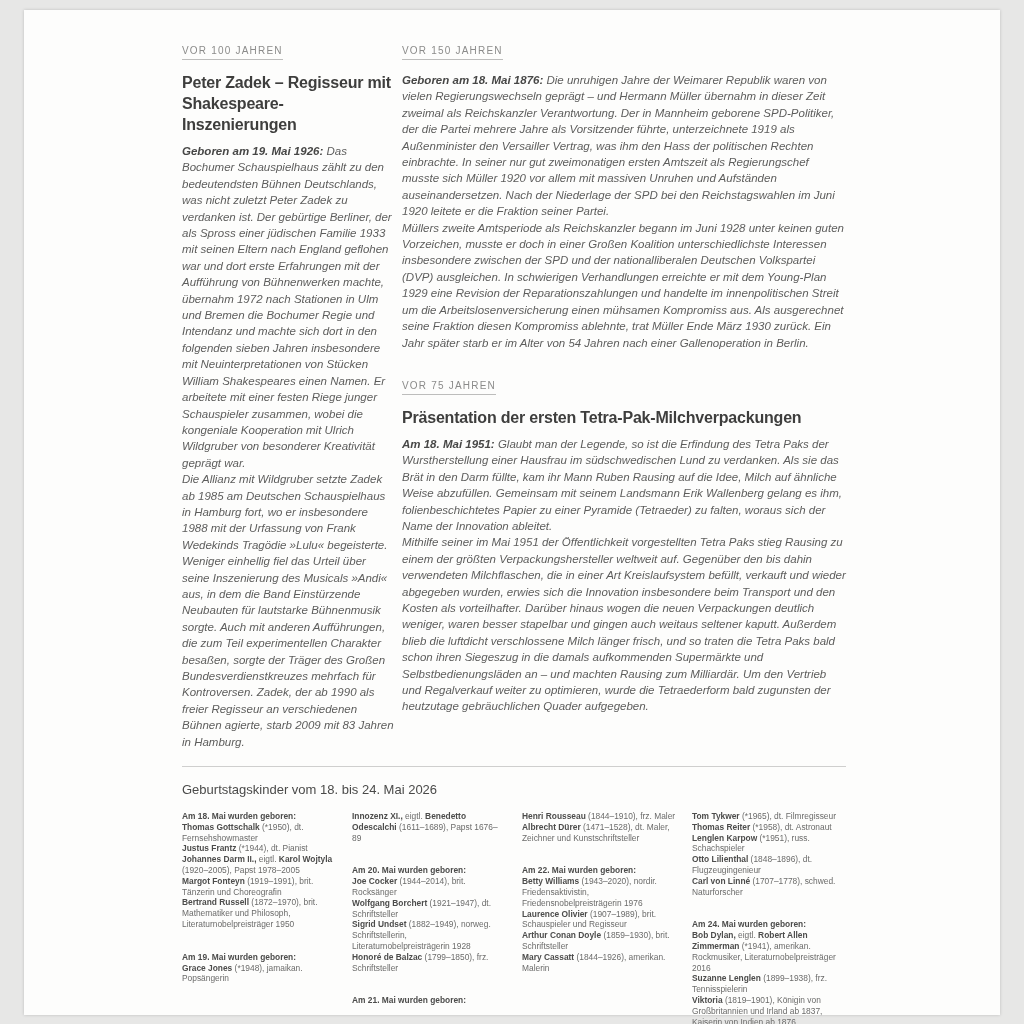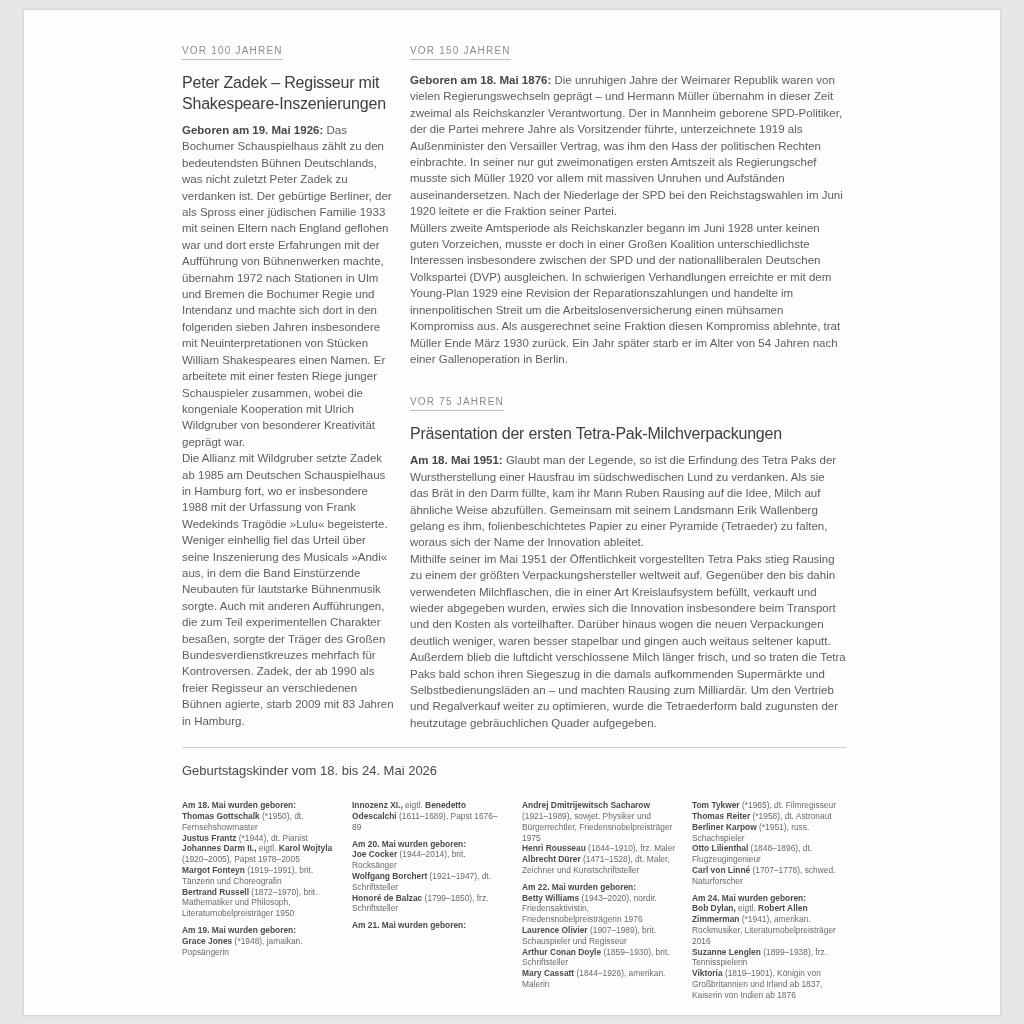--- a/index.html
+++ b/index.html
@@ -1,36 +1,36 @@
 <!DOCTYPE html>
 <html lang="de"><head>
 <meta charset="utf-8">
 <style>
   html,body{margin:0;padding:0;width:1024px;height:1024px;overflow:hidden;
     background:#e7e7e6;font-family:"Liberation Sans","DejaVu Sans",sans-serif;}
   .sheet{position:absolute;left:24px;right:24px;top:10px;bottom:9px;background:#fdfdfc;
     box-shadow:0 0 3px rgba(0,0,0,.18);}
   .content{position:absolute;top:30px;left:158px;width:664px;}
-  .articles-row{display:flex;gap:16px;min-height:642px;align-items:flex-start;}
+  .articles-row{display:flex;gap:8px;min-height:642px;align-items:flex-start;}
   .col-left{width:212px;flex:0 0 212px;}
   .col-right{flex:1 1 auto;min-width:0;}
   .kicker{display:inline-block;font-size:10px;letter-spacing:1.2px;color:#8b8b8a;
     padding-bottom:3px;border-bottom:1px solid #bdbdbc;margin-bottom:12px;}
-  h2{margin:0 0 8px 0;font-size:16px;line-height:21px;font-weight:400;
+  h2{margin:0 0 8px 0;font-size:16px;line-height:21px;font-weight:700;
     color:#3e3e3d;letter-spacing:-.2px;}
-  .body{font-size:11.5px;line-height:16.4px;color:#5d5d5c;hyphens:auto;-webkit-hyphens:auto;}
+  .body{font-size:11.5px;line-height:16.4px;color:#5d5d5c;hyphens:auto;font-style:italic;-webkit-hyphens:auto;}
   .body p{margin:0;}
   .body b{color:#474746;}
   .article-tetrapak{margin-top:24px;}
   .rule{border:0;border-top:1px solid #cfcfce;margin:16px 0 15px 0;}
   .bday-title{margin:0 0 14px 0;font-size:13px;font-weight:400;color:#4a4a49;}
   .bcols{display:grid;grid-template-columns:repeat(4,1fr);column-gap:16px;}
   .bcol{font-size:8.4px;line-height:10.8px;color:#6b6b6a;}
-  .bday-header{font-weight:700;color:#4c4c4b;margin-top:6px;}
-  .bcol > :first-child{margin-top:8px;}
+  .bday-header{font-weight:700;color:#4c4c4b;margin-top:22px;}
+  .bcol > :first-child{margin-top:0;}
   .bday-entry b{color:#4c4c4b;font-weight:700;}
 </style>
 </head>
 <body>
 
 <div class="sheet">
   <div class="content">
 
     <div class="articles-row">
 
@@ -76,37 +76,37 @@
             <div class="bday-entry"><b>Margot Fonteyn</b><span> (1919–1991), brit. Tänzerin und Choreografin</span></div>
             <div class="bday-entry"><b>Bertrand Russell</b><span> (1872–1970), brit. Mathematiker und Philosoph, Literaturnobelpreisträger 1950</span></div>
             <div class="bday-header">Am 19. Mai wurden geboren:</div>
             <div class="bday-entry"><b>Grace Jones</b><span> (*1948), jamaikan. Popsängerin</span></div>
           </div>
           <div class="bcol">
             <div class="bday-entry"><b>Innozenz XI.,</b><span> eigtl. </span><b>Benedetto Odescalchi</b><span> (1611–1689), Papst 1676–89</span></div>
             <div class="bday-header">Am 20. Mai wurden geboren:</div>
             <div class="bday-entry"><b>Joe Cocker</b><span> (1944–2014), brit. Rocksänger</span></div>
             <div class="bday-entry"><b>Wolfgang Borchert</b><span> (1921–1947), dt. Schriftsteller</span></div>
+            <div class="bday-entry"><b>Sigrid Undset</b><span> (1882–1949), norweg. Schriftstellerin, Literaturnobelpreisträgerin 1928</span></div>
             <div class="bday-entry"><b>Honoré de Balzac</b><span> (1799–1850), frz. Schriftsteller</span></div>
             <div class="bday-header">Am 21. Mai wurden geboren:</div>
           </div>
           <div class="bcol">
-            <div class="bday-entry"><b>Andrej Dmitrijewitsch Sacharow</b><span> (1921–1989), sowjet. Physiker und Bürgerrechtler, Friedensnobelpreisträger 1975</span></div>
             <div class="bday-entry"><b>Henri Rousseau</b><span> (1844–1910), frz. Maler</span></div>
             <div class="bday-entry"><b>Albrecht Dürer</b><span> (1471–1528), dt. Maler, Zeichner und Kunstschriftsteller</span></div>
             <div class="bday-header">Am 22. Mai wurden geboren:</div>
             <div class="bday-entry"><b>Betty Williams</b><span> (1943–2020), nordir. Friedensaktivistin, Friedensnobelpreisträgerin 1976</span></div>
             <div class="bday-entry"><b>Laurence Olivier</b><span> (1907–1989), brit. Schauspieler und Regisseur</span></div>
             <div class="bday-entry"><b>Arthur Conan Doyle</b><span> (1859–1930), brit. Schriftsteller</span></div>
             <div class="bday-entry"><b>Mary Cassatt</b><span> (1844–1926), amerikan. Malerin</span></div>
           </div>
           <div class="bcol">
             <div class="bday-entry"><b>Tom Tykwer</b><span> (*1965), dt. Filmregisseur</span></div>
             <div class="bday-entry"><b>Thomas Reiter</b><span> (*1958), dt. Astronaut</span></div>
-            <div class="bday-entry"><b>Berliner Karpow</b><span> (*1951), russ. Schachspieler</span></div>
+            <div class="bday-entry"><b>Lenglen Karpow</b><span> (*1951), russ. Schachspieler</span></div>
             <div class="bday-entry"><b>Otto Lilienthal</b><span> (1848–1896), dt. Flugzeugingenieur</span></div>
             <div class="bday-entry"><b>Carl von Linné</b><span> (1707–1778), schwed. Naturforscher</span></div>
             <div class="bday-header">Am 24. Mai wurden geboren:</div>
             <div class="bday-entry"><b>Bob Dylan,</b><span> eigtl. </span><b>Robert Allen Zimmerman</b><span> (*1941), amerikan. Rockmusiker, Literaturnobelpreisträger 2016</span></div>
             <div class="bday-entry"><b>Suzanne Lenglen</b><span> (1899–1938), frz. Tennisspielerin</span></div>
             <div class="bday-entry"><b>Viktoria</b><span> (1819–1901), Königin von Großbritannien und Irland ab 1837, Kaiserin von Indien ab 1876</span></div>
           </div>
         </div>
     </section>
 

